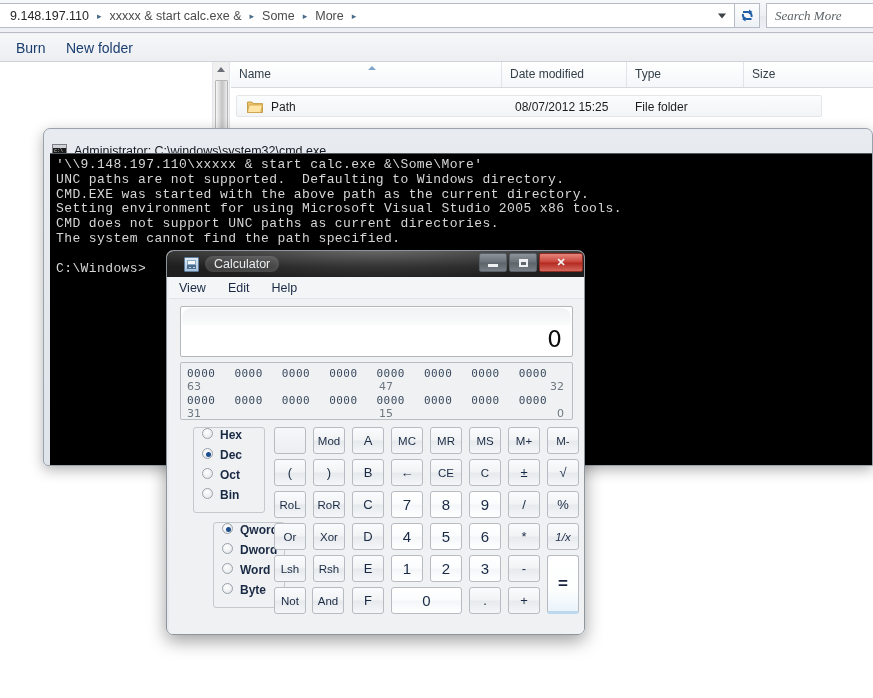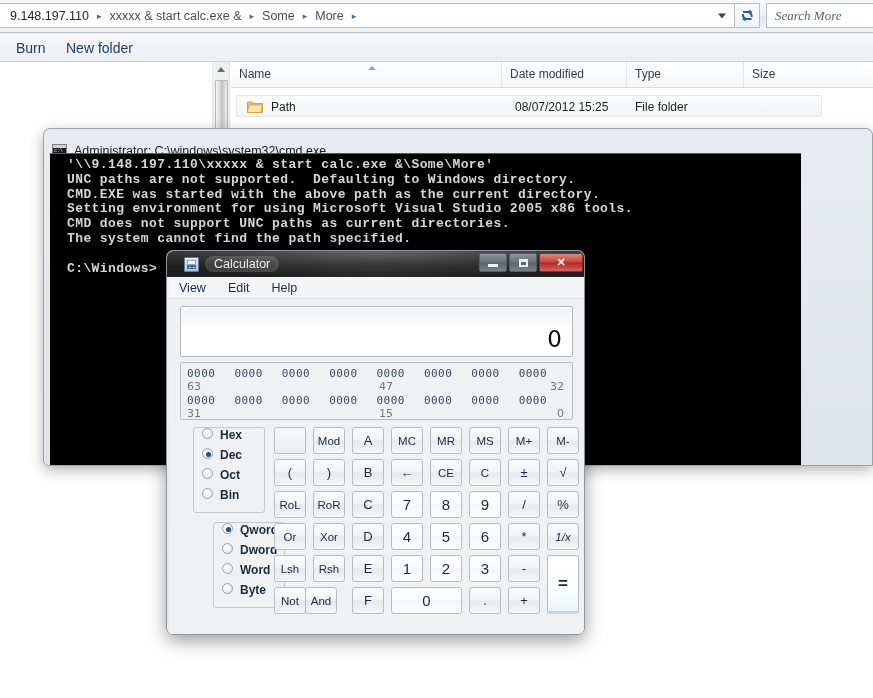--- a/index.html
+++ b/index.html
@@ -146,23 +146,23 @@
     content: ""; position: absolute; left: 0; top: 0; right: 0; height: 3px;
     background: #cfd3d8;
   }
   .cmd-ico::after {
     content: "c:\\"; position: absolute; left: 1px; top: 3px;
     font-family: "Liberation Mono", monospace; font-size: 5px; color: #d8dade;
     line-height: 6px;
   }
   .cmd-title-text { font-size: 12.5px; color: #12181f; white-space: nowrap; }
   .cmd-console {
-    position: absolute; left: 6px; top: 24px; width: 751px; height: 314px;
+    position: absolute; left: 6px; top: 24px; width: 824px; height: 314px;
     background: #000000; border-top: 1px solid #555a60;
-    padding: 4px 0 0 17px; overflow: hidden; font-weight: bold;
+    padding: 4px 0 0 6px; overflow: hidden;
   }
   .cmd-line {
     font-family: "Liberation Mono", monospace; font-size: 13px;
     color: #d6d6d6; line-height: 14.8px; white-space: pre;
     letter-spacing: 0.4px;
   }
   .cmd-blank { height: 14.8px; }
 
   
   .calc-window {
@@ -524,21 +524,21 @@
       <div class="btn small" style="left:105px; top:256px; width:32px; height:27px;">Lsh</div>
       <div class="btn small" style="left:144px; top:256px; width:32px; height:27px;">Rsh</div>
       <div class="btn" style="left:183px; top:256px; width:32px; height:27px;">E</div>
       <div class="btn num" style="left:222px; top:256px; width:32px; height:27px;">1</div>
       <div class="btn num" style="left:261px; top:256px; width:32px; height:27px;">2</div>
       <div class="btn num" style="left:300px; top:256px; width:32px; height:27px;">3</div>
       <div class="btn" style="left:339px; top:256px; width:32px; height:27px;">-</div>
       <div class="btn equals" style="left:378px; top:256px; width:32px; height:59px;">=</div>
 
       <div class="btn small" style="left:105px; top:288px; width:32px; height:27px;">Not</div>
-      <div class="btn small" style="left:136px; top:288px; width:32px; height:27px;">And</div>
+      <div class="btn small" style="left:143px; top:288px; width:32px; height:27px;">And</div>
       <div class="btn" style="left:183px; top:288px; width:32px; height:27px;">F</div>
       <div class="btn num" style="left:222px; top:288px; width:71px; height:27px;">0</div>
       <div class="btn" style="left:300px; top:288px; width:32px; height:27px;">.</div>
       <div class="btn" style="left:339px; top:288px; width:32px; height:27px;">+</div>
     </div>
   </div>
 
 </div>
 
 </body></html>

